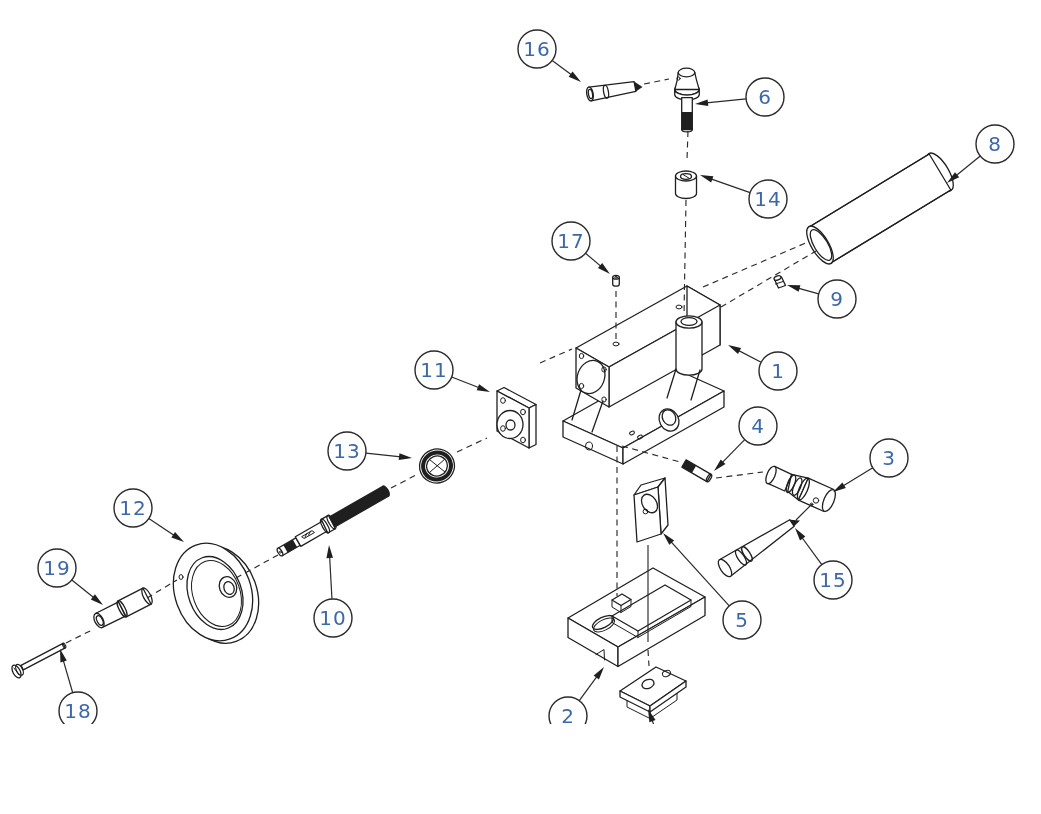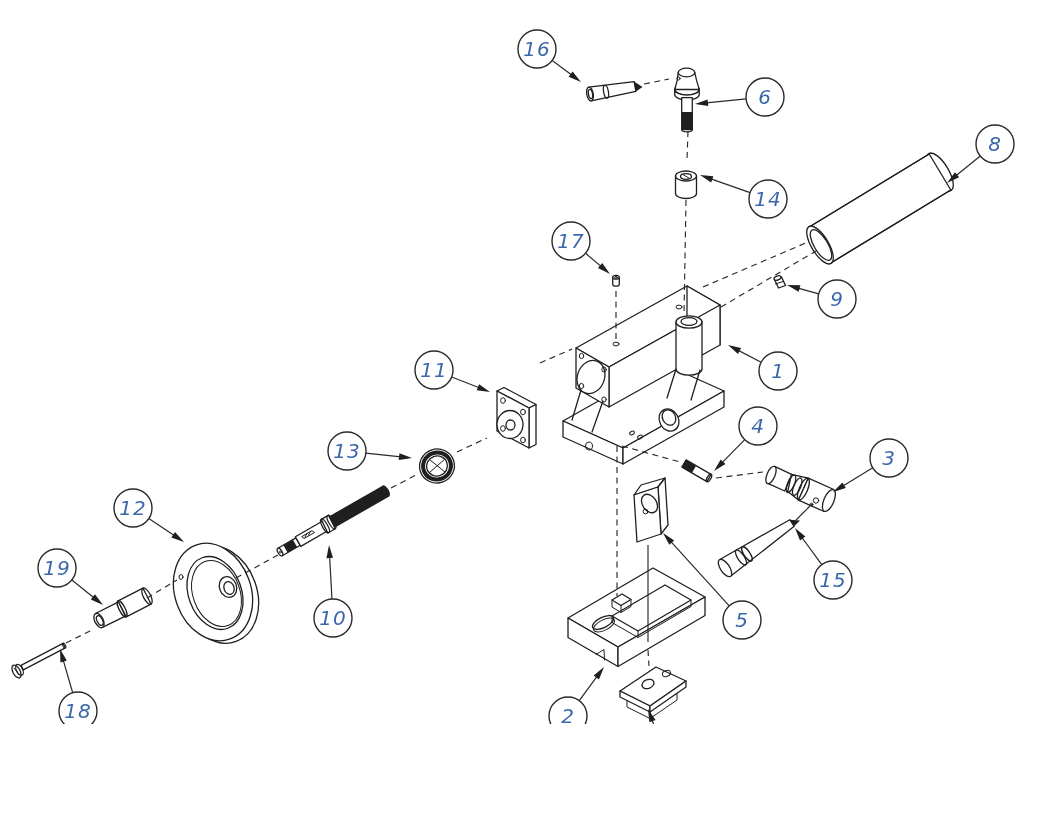--- a/index.html
+++ b/index.html
@@ -1,17 +1,17 @@
 <!DOCTYPE html>
 <html><head>
 <meta charset="utf-8">
 <style>
   html,body{margin:0;padding:0;background:#ffffff;}
   .stage{position:relative;width:1041px;height:724px;background:#fff;overflow:hidden;
-         font-family:"DejaVu Sans", sans-serif;font-style:italic;}
+         font-family:"DejaVu Sans", sans-serif;}
   svg{display:block;}
   .fw{fill:#ffffff;stroke:var(--line,#1f1f1f);stroke-width:1.3;stroke-linejoin:round;stroke-linecap:round;}
   .ln{fill:none;stroke:var(--line,#1f1f1f);stroke-width:1.3;stroke-linejoin:round;stroke-linecap:round;}
   .thin{stroke-width:1;}
   .blk{fill:var(--line,#1f1f1f);stroke:none;}
   .ring{fill:none;stroke:var(--line,#1f1f1f);stroke-width:4;}
   .cl-dashed{fill:none;stroke:var(--cl,#2a2a2a);stroke-width:1.15;stroke-dasharray:6 4.5;}
   .cl-solid{fill:none;stroke:var(--cl,#2a2a2a);stroke-width:1.15;}
   .leader{fill:none;stroke:var(--cl,#2a2a2a);stroke-width:1.2;}
   .balloon-circle{fill:#fff;stroke:#2a2a2a;stroke-width:1.4;}

